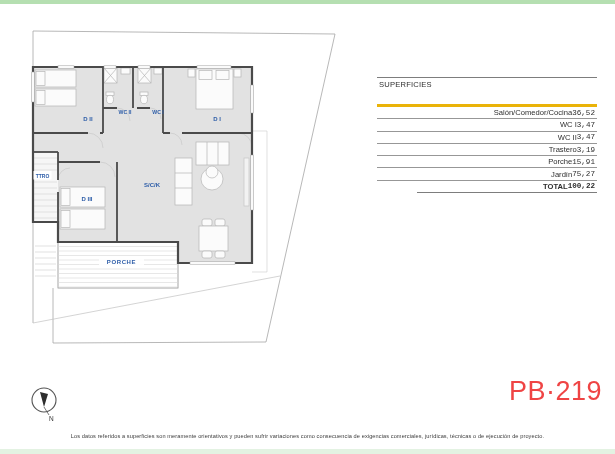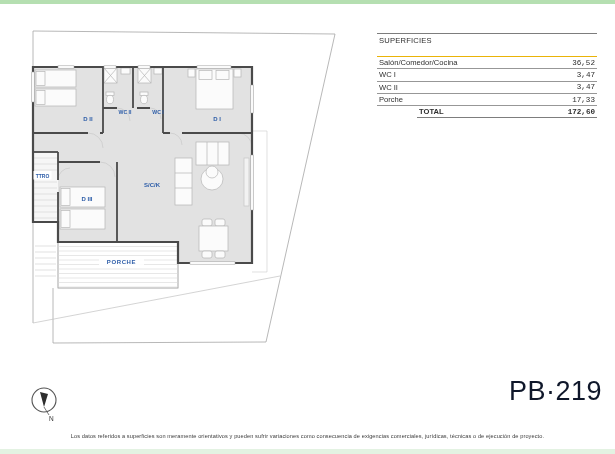--- a/index.html
+++ b/index.html
@@ -10,34 +10,35 @@
     font-family:"Liberation Sans", sans-serif;
   }
   .strip-top { position:absolute; left:0; top:0; width:615px; height:4px; background:#b5dfb1; }
   .strip-bottom { position:absolute; left:0; bottom:0; width:615px; height:5px; background:#e3f2e2; }
 
   .plan-svg { position:absolute; left:0; top:0; }
 
   
   .sup-table { position:absolute; left:377px; top:33px; width:220px; font-size:7.6px; color:#2e2e2e; }
   .sup-header {
-    height:24px; line-height:13px; padding-left:2px;
-    border-top:1.2px solid #7d7d7d; border-bottom:1px solid #eab308;
+    height:30px; line-height:13px; padding-left:2px;
+    border-top:1.2px solid #7d7d7d; border-bottom:3px solid #eab308;
     letter-spacing:.2px;
+    margin-top:44px;
   }
   .sup-row {
-    display:flex; justify-content:space-between; align-items:center;
+    display:flex; justify-content:flex-end; align-items:center;
     height:12.3px; border-bottom:1px solid #979797; padding:0 2px 0 2px;
   }
   .sup-row .val { text-align:right;font-family:Liberation Mono, monospace; }
   .sup-row.total { font-weight:bold; border-bottom:1.6px solid #7d7d7d;margin-left:40px; }
 
   .project-code {
     position:absolute; right:13px; top:376px;
-    font-size:27px; color:#0f172a; letter-spacing:0.5px; font-weight:500;
+    font-size:27px; color:#ef4444; letter-spacing:0.5px; font-weight:500;
   }
   .disclaimer {
     position:absolute; left:0; right:0; top:433px; text-align:center;
     font-size:5.6px; color:#3c3c3c; letter-spacing:.1px;
   }
   .compass { position:absolute; left:24px; top:383px; }
 
   .room-label { fill:#2d5da8; font-weight:bold; font-family:"Liberation Sans",sans-serif; }
 </style>
 </head>
@@ -175,26 +176,34 @@
     </div>
     <div class="sup-row">
       <span class="lbl">WC I</span>
       <span class="val">3,47</span>
     </div>
     <div class="sup-row">
       <span class="lbl">WC II</span>
       <span class="val">3,47</span>
     </div>
     <div class="sup-row">
+      <span class="lbl">Trastero</span>
+      <span class="val">3,19</span>
+    </div>
+    <div class="sup-row">
       <span class="lbl">Porche</span>
-      <span class="val">17,33</span>
+      <span class="val">15,91</span>
+    </div>
+    <div class="sup-row">
+      <span class="lbl">Jardín</span>
+      <span class="val">75,27</span>
     </div>
     <div class="sup-row total">
       <span class="lbl">TOTAL</span>
-      <span class="val">172,60</span>
+      <span class="val">100,22</span>
     </div>
   </div>
 
   <svg class="compass" width="42" height="50" viewBox="0 0 42 50">
     <circle cx="20" cy="17" r="12" fill="none" stroke="#555" stroke-width="1.1"></circle>
     <path d="M16,9 L24,11 L20,24 Z" fill="#2e2e2e"></path>
     <path d="M20,24 L25,32" stroke="#555" stroke-width="0.8" fill="none"></path>
     <text x="25" y="38" font-size="6.5" fill="#333" font-family="Liberation Sans, sans-serif">N</text>
   </svg>
 

